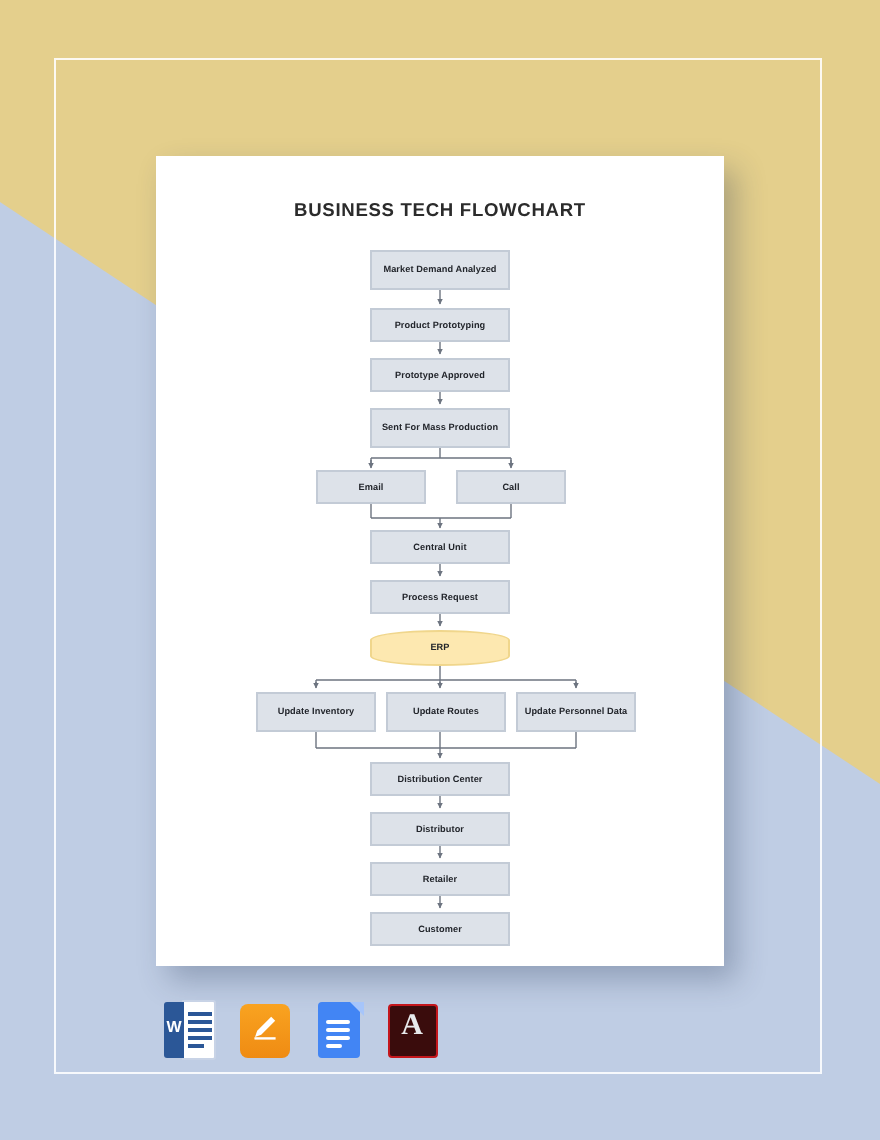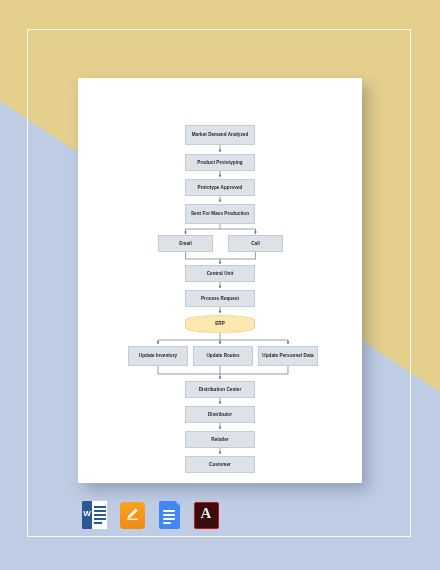--- a/index.html
+++ b/index.html
@@ -89,20 +89,21 @@
 <body>
 
 <div class="stage">
 
   <div class="bg-blue"></div>
   <div class="bg-gold"></div>
   <div class="frame"></div>
 
   <div class="paper">
 
+    <div class="doc-title">BUSINESS TECH FLOWCHART</div>
 
     <div class="flow">
       <svg class="wires" viewBox="0 0 284 405">
         <defs>
           <marker id="ar" markerWidth="5" markerHeight="5" refX="3.6" refY="2" orient="auto" markerUnits="strokeWidth">
             <path d="M0,0 L4,2 L0,4 z" fill="#6d7480"></path>
           </marker>
         </defs>
         <g stroke="#6d7480" stroke-width="0.7" fill="none" marker-end="url(#ar)">
           <path d="M142,67 L142,74"></path>

